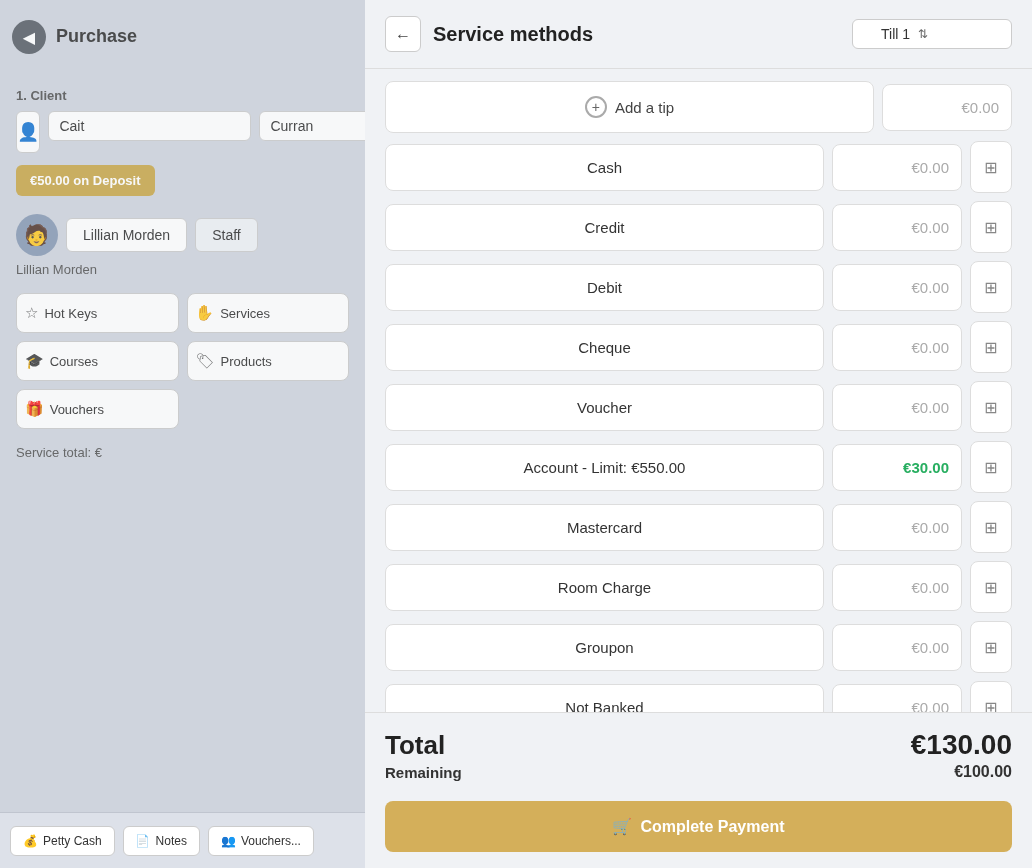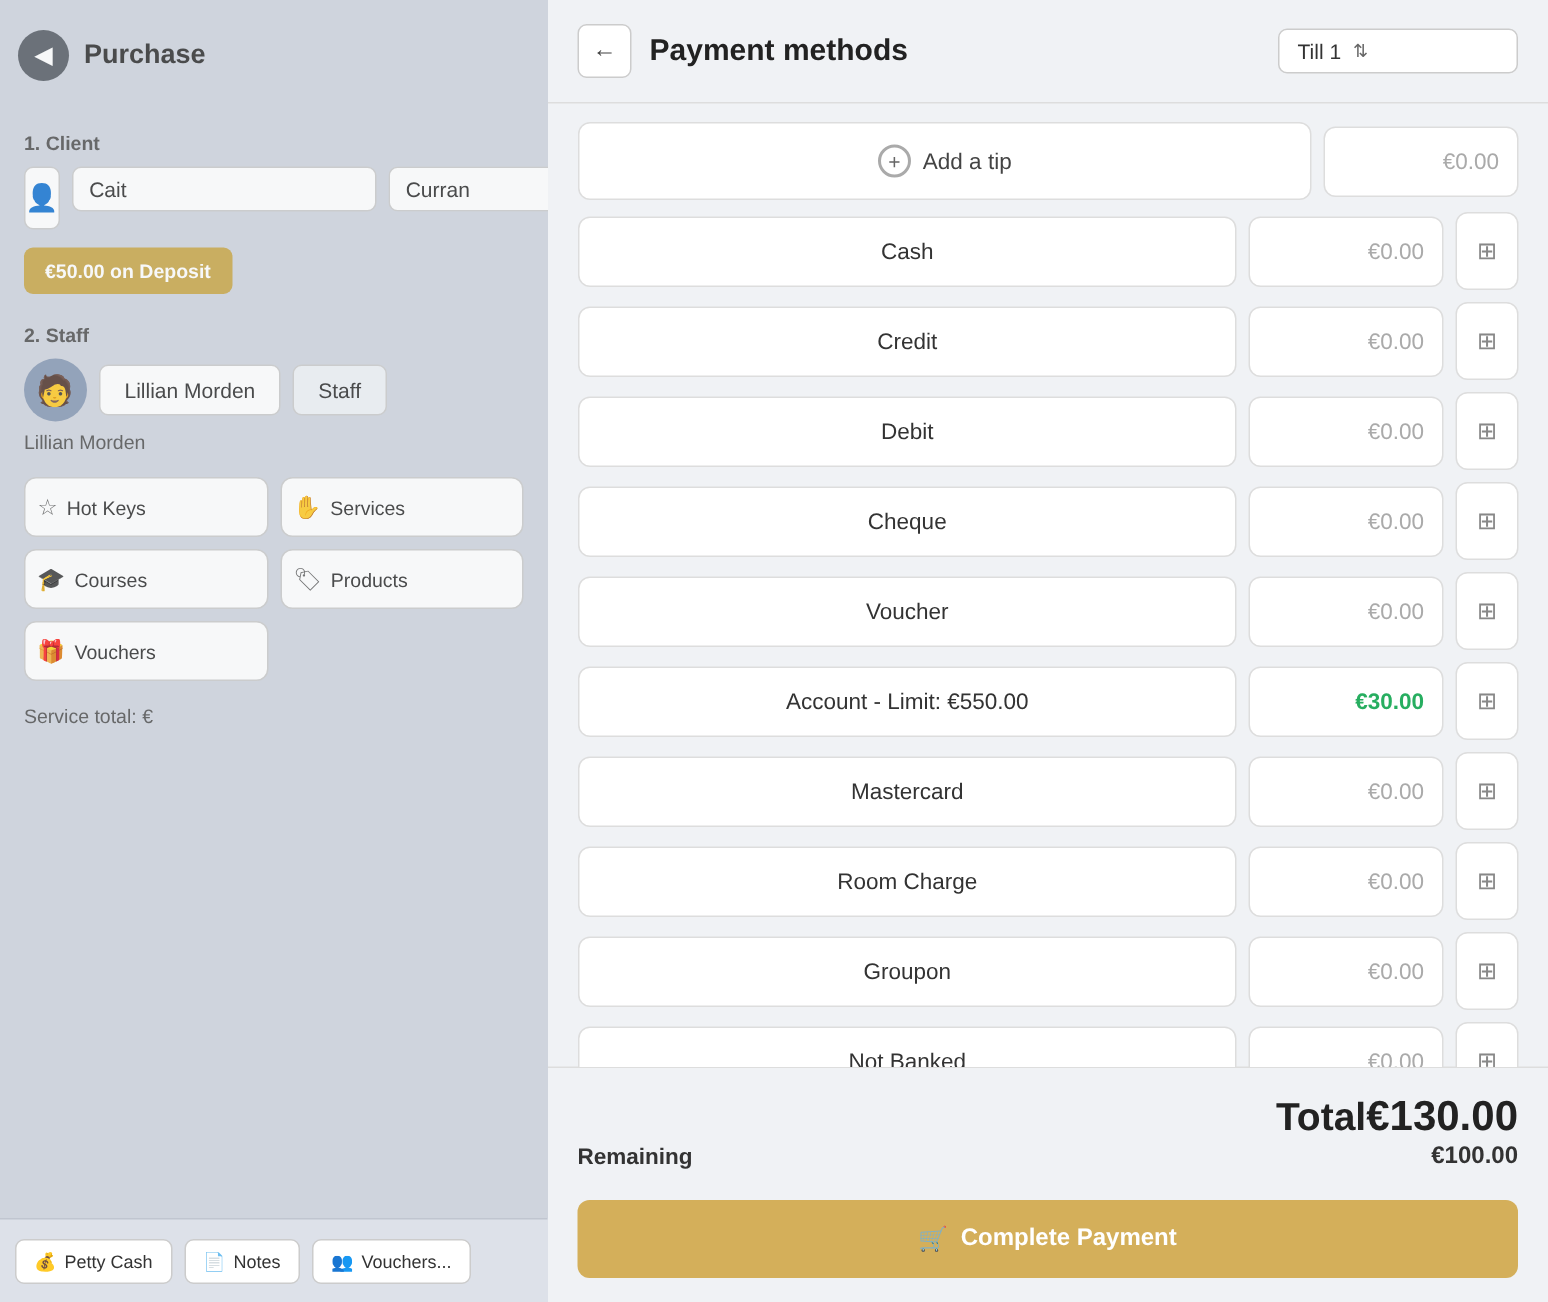--- a/index.html
+++ b/index.html
@@ -176,21 +176,21 @@
 
     .payment-title {
       font-size: 20px; font-weight: 600; color: #222;
       flex: 1;
     }
 
     .till-select {
       display: flex; align-items: center;
       border: 1px solid #ccc; border-radius: 6px;
       background: #fff;
-      padding: 6px 12px;
+      padding: 6px 28px;
       font-size: 14px; color: #333;
       cursor: pointer;
       gap: 8px;
       min-width: 160px;
     }
 
     .till-select-arrows { font-size: 12px; color: #666; }
 
     .payment-list {
       flex: 1;
@@ -241,21 +241,21 @@
     }
 
     
     .total-section {
       padding: 16px 20px 10px 20px;
       border-top: 1px solid #ddd;
       background: #f0f2f5;
     }
 
     .total-row {
-      display: flex; justify-content: flex-end; align-items: center;
+      display: flex; justify-content: space-between; align-items: center;
     }
 
     .total-label {
       font-size: 26px; font-weight: 700; color: #222;
     }
 
     .total-value {
       font-size: 28px; font-weight: 700; color: #222;
     }
 
@@ -301,21 +301,20 @@
         <div class="client-icon-box">
           <span style="font-size:18px; color:#888;">👤</span>
         </div>
         <input class="client-input" type="text" value="Cait" style="">
         <input class="client-input" type="text" value="Curran" style="">
       </div>
       <button class="deposit-btn">€50.00 on Deposit</button>
     </div>
 
     <div style="margin-top: 18px;">
-      <div class="section-label section-label-2">2. Staff</div>
       <div class="staff-row">
         <div class="staff-avatar">
           <span style="font-size:20px;">🧑</span>
         </div>
         <button class="staff-name-btn">Lillian Morden</button>
         <button class="staff-dropdown-btn">Staff</button>
       </div>
       <div class="staff-sub-text">Lillian Morden</div>
     </div>
 
@@ -361,21 +360,21 @@
     <span>Vouchers...</span>
   </button>
 </div>
 
 <div class="right-panel">
 
   <div class="right-header">
     <button class="back-arrow-btn">
       <span>←</span>
     </button>
-    <div class="payment-title">Payment methods</div>
+    <div class="payment-title">Service methods</div>
     <div class="till-select">
       <span>Till 1</span>
       <span class="till-select-arrows">⇅</span>
     </div>
   </div>
 
   <div class="payment-list">
 
     <div class="payment-row">
       <button class="payment-method-btn add-tip">

